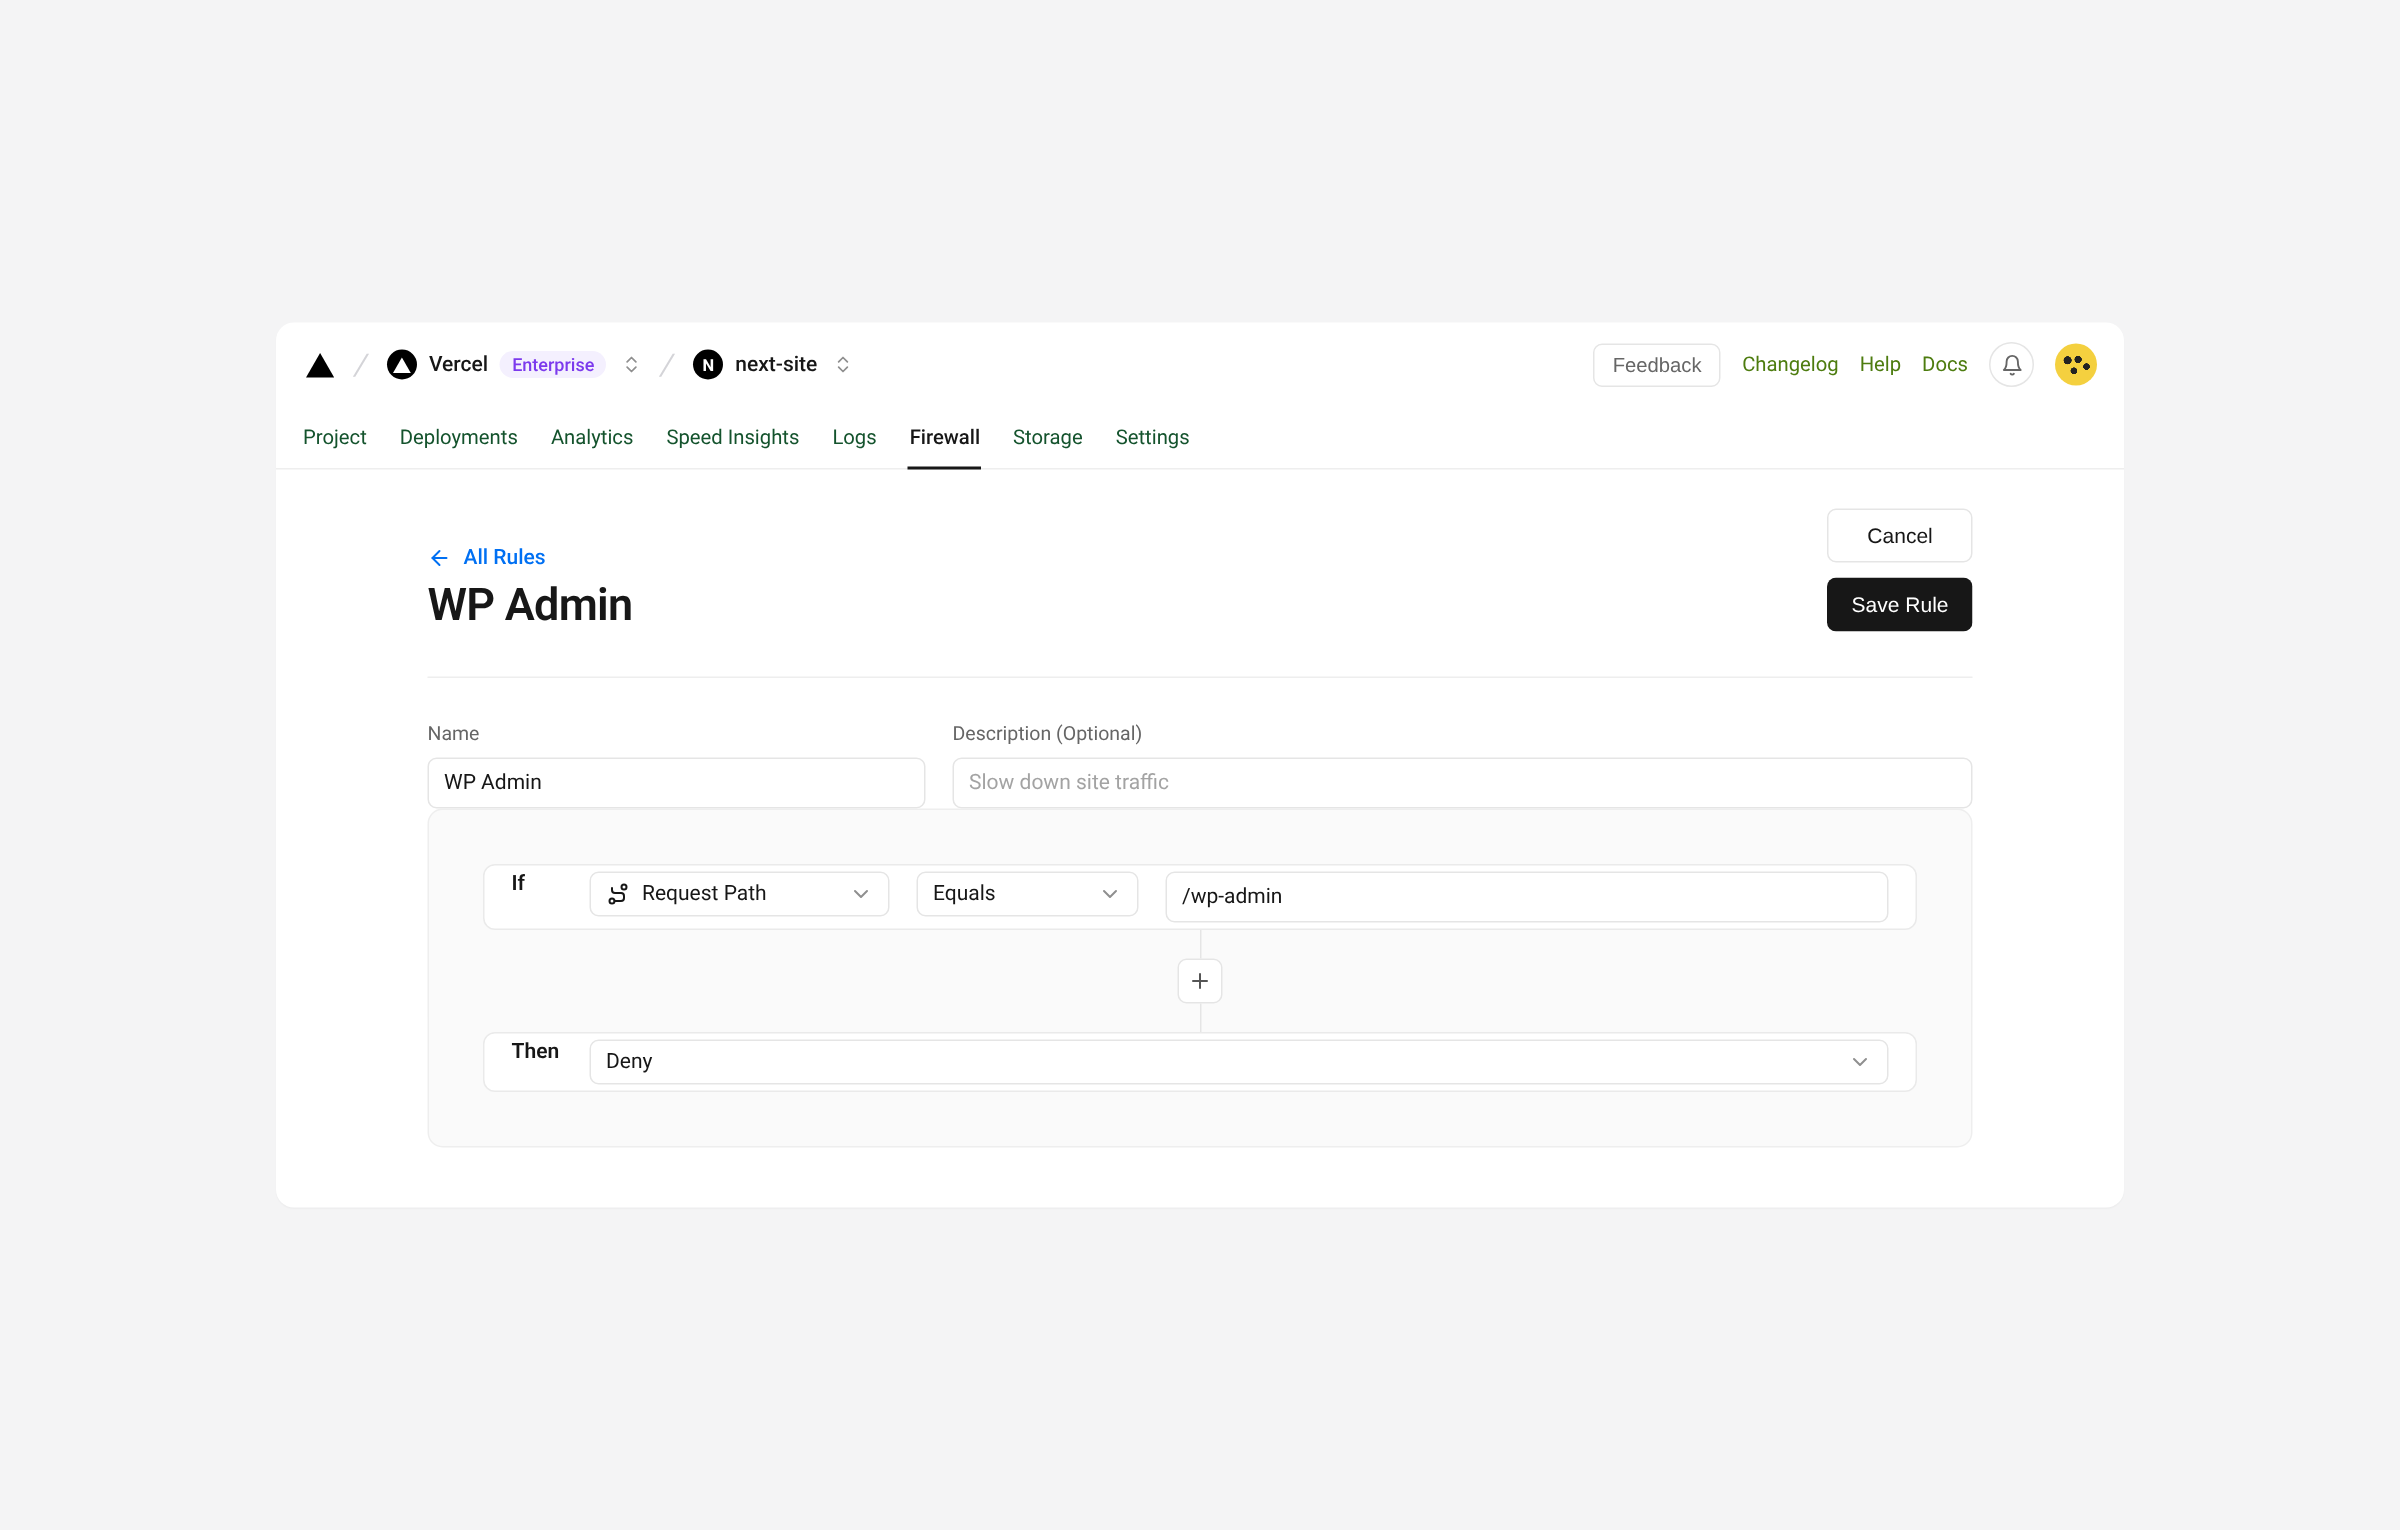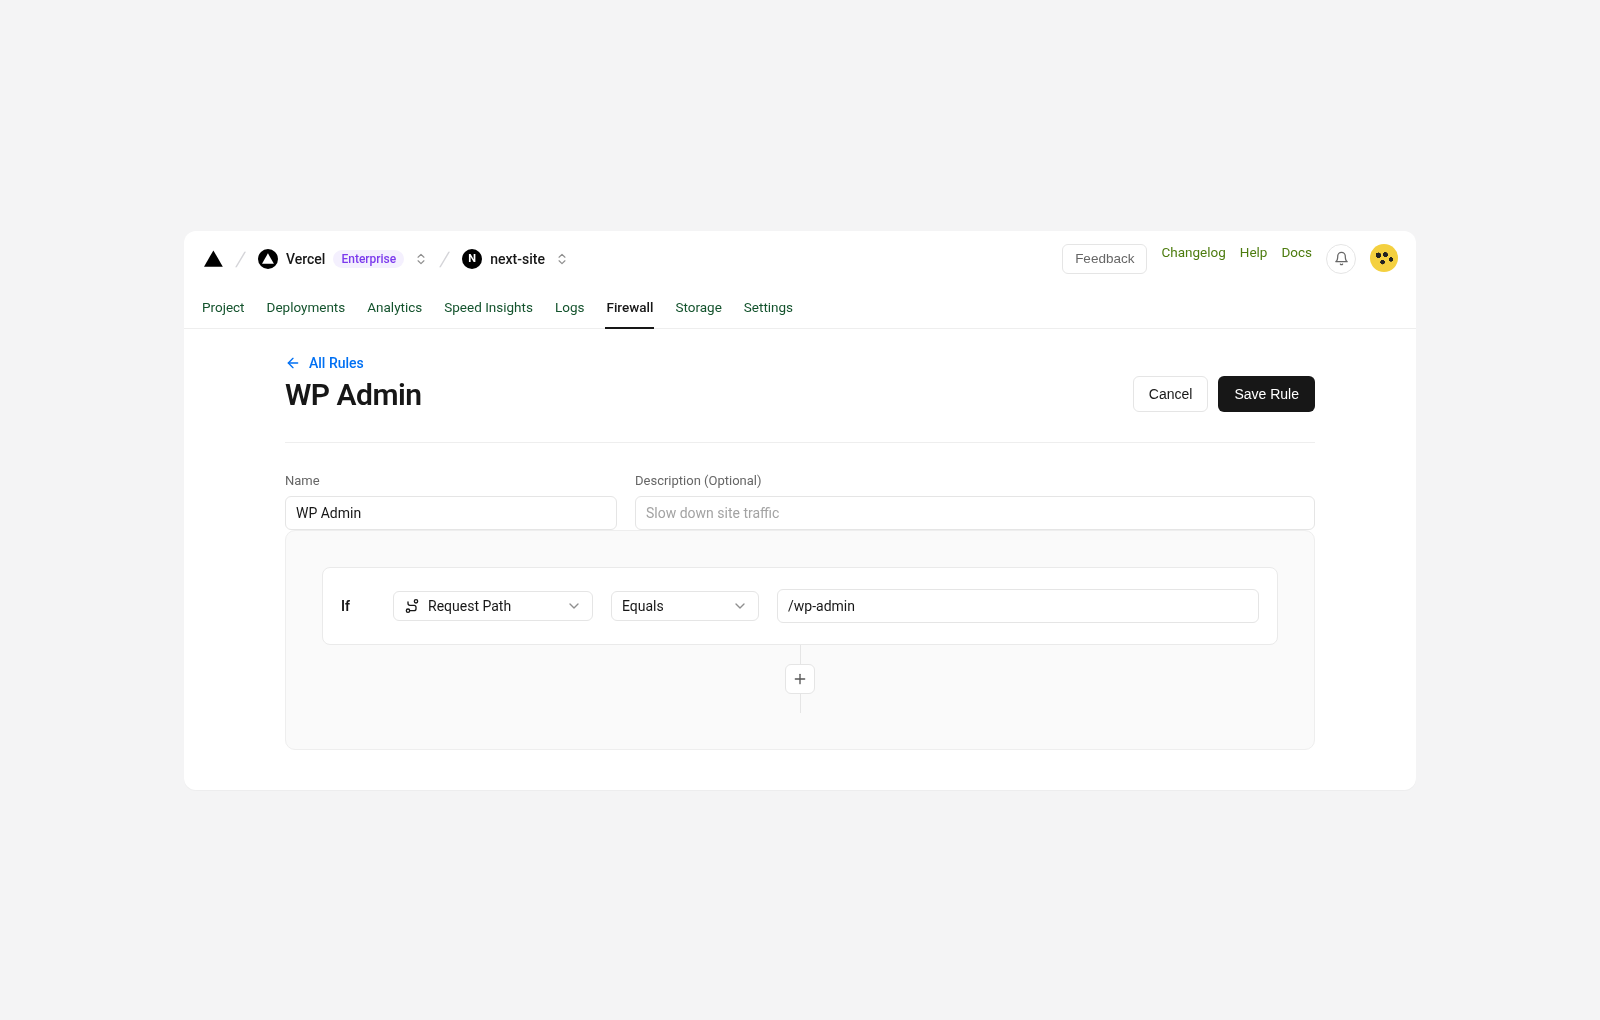--- a/index.html
+++ b/index.html
@@ -38,21 +38,21 @@
   .breadcrumb-label { font-size: 14px; font-weight: 500; color: #171717; }
   .badge {
     background: #f4f0fe;
     color: #7c3aed;
     font-size: 12px;
     font-weight: 500;
     padding: 2px 8px;
     border-radius: 999px;
   }
   .chevron-updown { color: #8f8f8f; margin-left: 2px; display:flex; }
-  .header-right { display: flex; gap: 14px; }
+  .header-right { display: flex; align-items: center; gap: 14px; }
   .feedback-btn {
     border: 1px solid #e5e5e5;
     background: #fff;
     color: #666;
     padding: 6px 12px;
     border-radius: 6px;
     font-size: 13.5px;
     cursor: pointer;
   }
   .nav-link { color: #4d7c0f; font-size: 13.5px; cursor: pointer; }
@@ -139,21 +139,21 @@
   .btn {
     border-radius: 6px;
     padding: 9px 15px;
     font-size: 14px;
     font-weight: 500;
     cursor: pointer;
     border: 1px solid transparent;
   }
   .btn-outline { background: #fff; border-color: #e5e5e5; color: #171717; }
   .btn-primary { background: #171717; color: #fff; }
-  .page-actions { display: flex; gap: 10px; }
+  .page-actions { display: flex; gap: 10px; flex-direction: column; }
 
   
   .form-row {
     display: flex;
     gap: 18px;
     margin-top: 30px;
   }
   .form-col-sm { width: 332px; }
   .form-col-lg { flex: 1; }
   .field-label { font-size: 13px; color: #666; margin-bottom: 8px; display: block; }
@@ -176,23 +176,23 @@
     border: 1px solid #eee;
     border-radius: 10px;
     padding: 36px;
     position: relative;
     margin-bottom: 40px;
   }
   .rule-row {
     background: #fff;
     border: 1px solid #eaeaea;
     border-radius: 8px;
-    padding: 21px 18px;
-    display: flex;
-    align-items: center;
+    padding: 4px 18px;
+    display: flex;
+    align-items: flex-start;
     gap: 18px;
   }
   .rule-kw { font-size: 14px; font-weight: 600; width: 34px; }
   .select {
     border: 1px solid #e5e5e5;
     border-radius: 6px;
     background: #fff;
     padding: 6px 10px;
     font-size: 14px;
     display: flex;
@@ -359,15 +359,26 @@
         <div class="line"></div>
         <div class="add-btn">
           <svg width="16" height="16" viewBox="0 0 24 24" fill="none" stroke="currentColor" stroke-width="2" stroke-linecap="round" stroke-linejoin="round">
               <line x1="12" y1="5" x2="12" y2="19"></line>
               <line x1="5" y1="12" x2="19" y2="12"></line>
             </svg>
         </div>
         <div class="line"></div>
       </div>
 
+      <div class="rule-row">
+        <span class="rule-kw">Then</span>
+        <div class="select select-full">
+          <span>Deny</span>
+          <span class="chev">
+            <svg width="16" height="16" viewBox="0 0 24 24" fill="none" stroke="currentColor" stroke-width="2" stroke-linecap="round" stroke-linejoin="round">
+                <polyline points="6 9 12 15 18 9"></polyline>
+              </svg>
+          </span>
+        </div>
+      </div>
     </div>
   </div>
 </div>
 
 </body></html>

